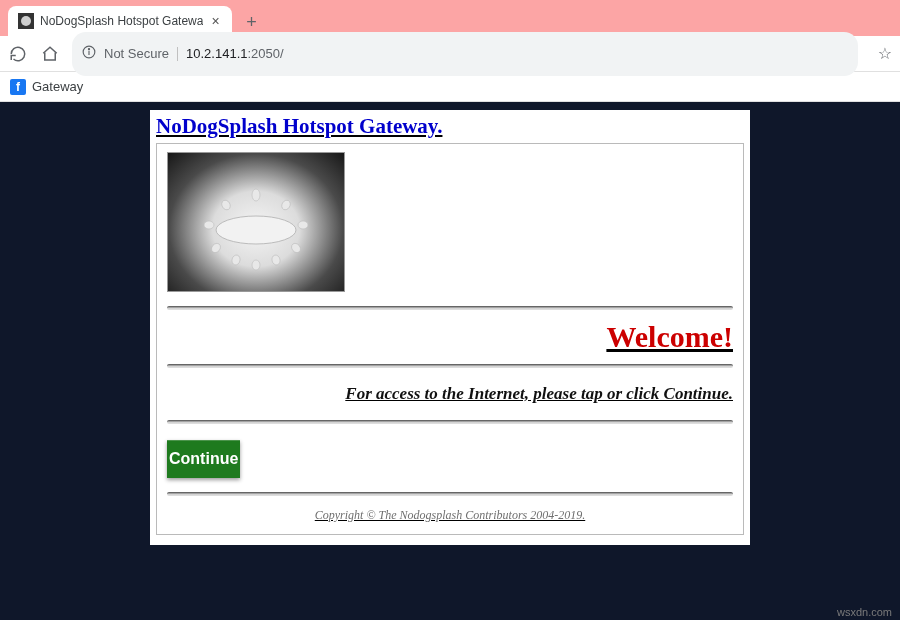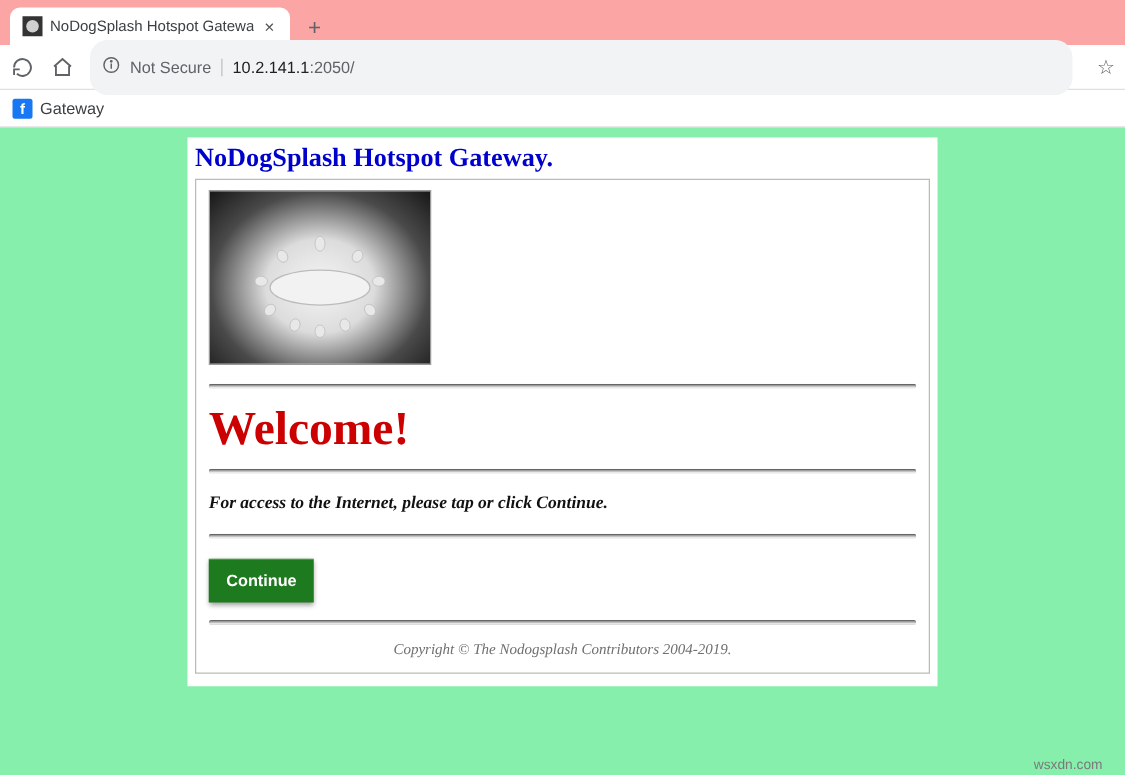--- a/index.html
+++ b/index.html
@@ -83,24 +83,25 @@
       color: #3c4043;
       border-bottom: 1px solid #e0e0e0;
     }
     .fb-icon {
       width:16px; height:16px; background:#1877f2;
       display:inline-flex; align-items:center; justify-content:center;
       color:#fff; font-weight:bold; font-size:12px; border-radius:2px;
     }
     
     .viewport {
-      background: #86efac;
+      background: #0f172a;
       height: calc(620px - 36px - 36px - 30px);
       padding: 8px 0 0 0;
       position: relative;
+      text-decoration: underline;
     }
     .page {
       background: #fff;
       width: 600px;
       margin: 0 auto;
       padding: 4px 6px 10px 6px;
       font-family: "Times New Roman", Times, serif;
     }
     .page-title {
       color: #0000cc;
@@ -126,52 +127,54 @@
       height: 4px;
       background: linear-gradient(#8a8a8a, #ececec);
       border-top: 1px solid #666;
       border-bottom: 1px solid #ddd;
       margin: 10px 0;
       border-radius: 2px;
     }
     .welcome {
       color: #cc0000;
       font-family: "Times New Roman", Times, serif;
-      font-size: 38px;
-      font-weight: bold;
+      font-size: 30px;
+      font-weight: bold;
+      text-align: right;
     }
     .instructions {
       font-style: italic;
       font-weight: bold;
-      font-size: 14px;
+      font-size: 17px;
       color: #111;
       padding: 6px 0;
+      text-align: right;
     }
     .continue-wrap { padding: 6px 0 4px 0; }
     .continue-btn {
       background: #1e7a1e;
       color: #fff;
-      font-size: 13px;
+      font-size: 16px;
       font-weight: bold;
       border: none;
-      padding: 10px 14px;
+      padding: 10px 2px;
       box-shadow: 0 2px 4px rgba(0,0,0,0.4), inset 0 1px 0 rgba(255,255,255,0.2);
       cursor: pointer;
     }
     .copyright {
       font-style: italic;
       font-size: 12px;
       color: #6f6f6f;
       line-height: 1.5;
       margin-top: 2px;
       text-align: center;
     }
     .watermark {
       position: absolute;
-      bottom: 2px; right: 18px;
+      bottom: 2px; right: 8px;
       font-size: 11px;
       color: #7a7a7a;
       font-family: Arial, sans-serif;
     }
   </style>
 </head>
 <body>
 
 <div class="browser-chrome">
   <div class="tab-bar">

